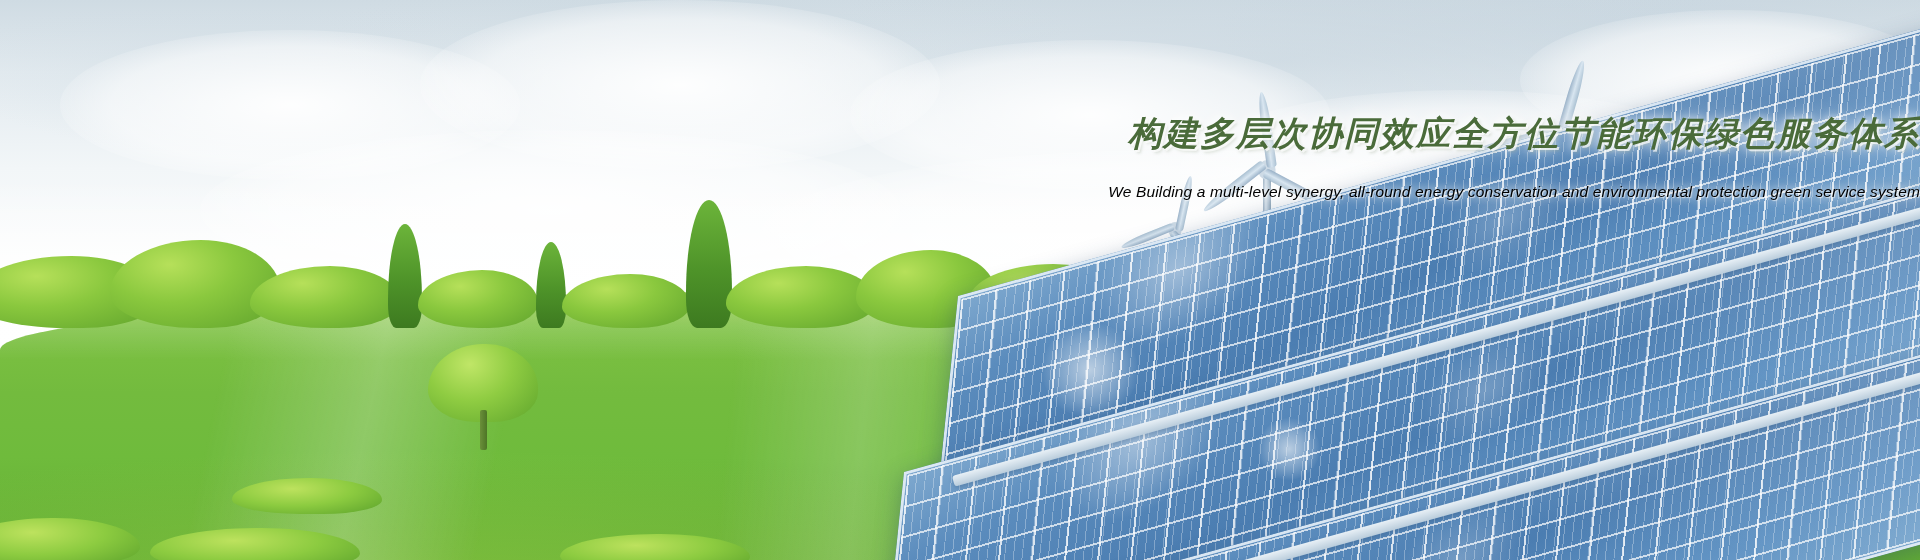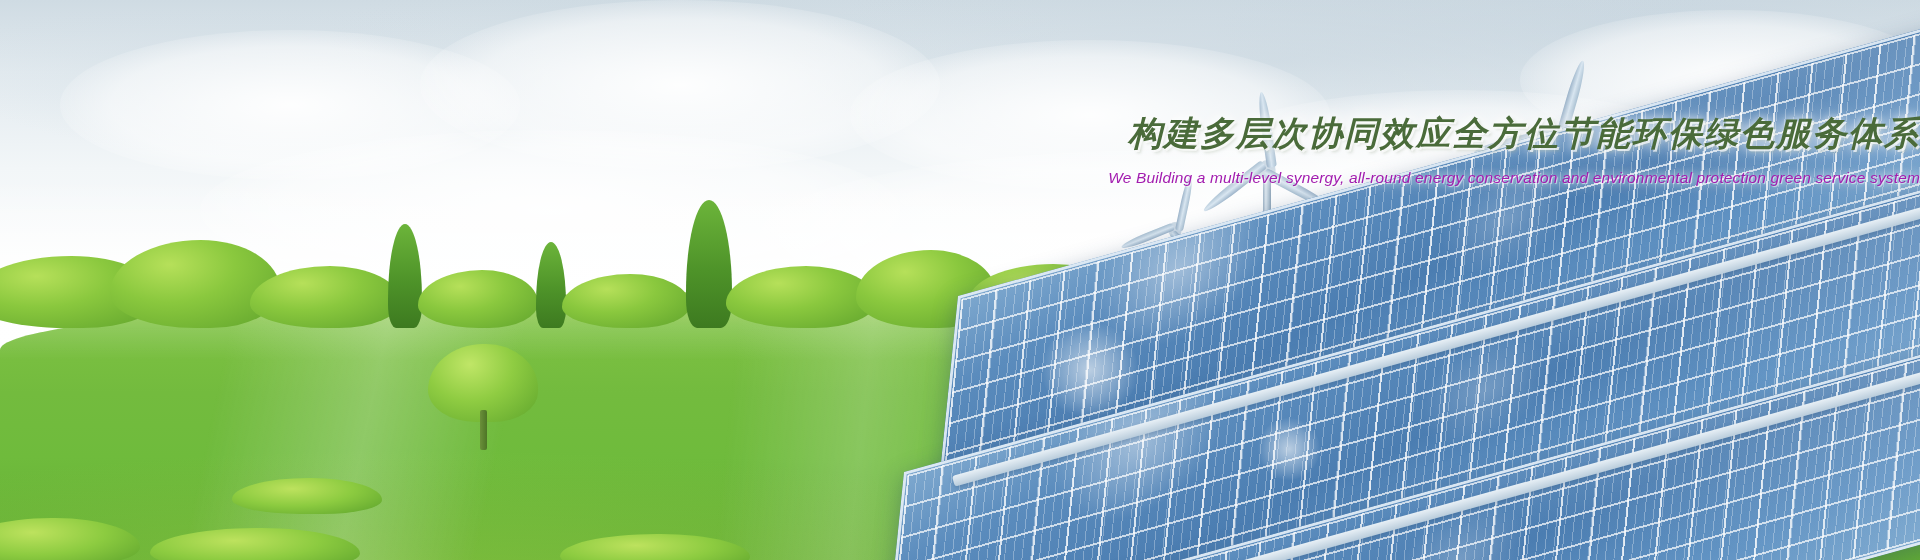--- a/index.html
+++ b/index.html
@@ -57,22 +57,22 @@
   .headline {
     font-size:34px; font-weight:bold; font-style:italic;
     color:#4a6b3a; letter-spacing:2px; line-height:1.25;
     text-shadow:
       0 0 10px rgba(255,255,255,.95),
       0 0 22px rgba(255,255,255,.8),
       2px 2px 0 rgba(255,255,255,.7),
       3px 3px 3px rgba(120,140,110,.35);
   }
   .subhead {
-    margin-top:14px; font-size:15.5px; font-style:italic; font-weight:500;
-    color:#a21caf; letter-spacing:.15px;
+    margin-top:28px; font-size:15.5px; font-style:italic; font-weight:500;
+    color:#000000; letter-spacing:.15px;
     text-shadow:0 0 8px rgba(255,255,255,.95), 0 0 16px rgba(255,255,255,.8), 1px 1px 1px rgba(255,255,255,.7);
   }
 
   
   .ground {
     position:absolute; left:0; bottom:0; width:1920px; height:270px;
     background:
       radial-gradient(ellipse 1100px 200px at 420px 300px, rgba(150,205,70,.55) 0%, rgba(150,205,70,0) 70%),
       linear-gradient(180deg, #8cc63f 0%, #7dc142 14%, #73bb3e 38%, #6fbb3c 62%, #62ad34 100%);
     border-radius:48% 42% 0 0 / 60px 52px 0 0;

